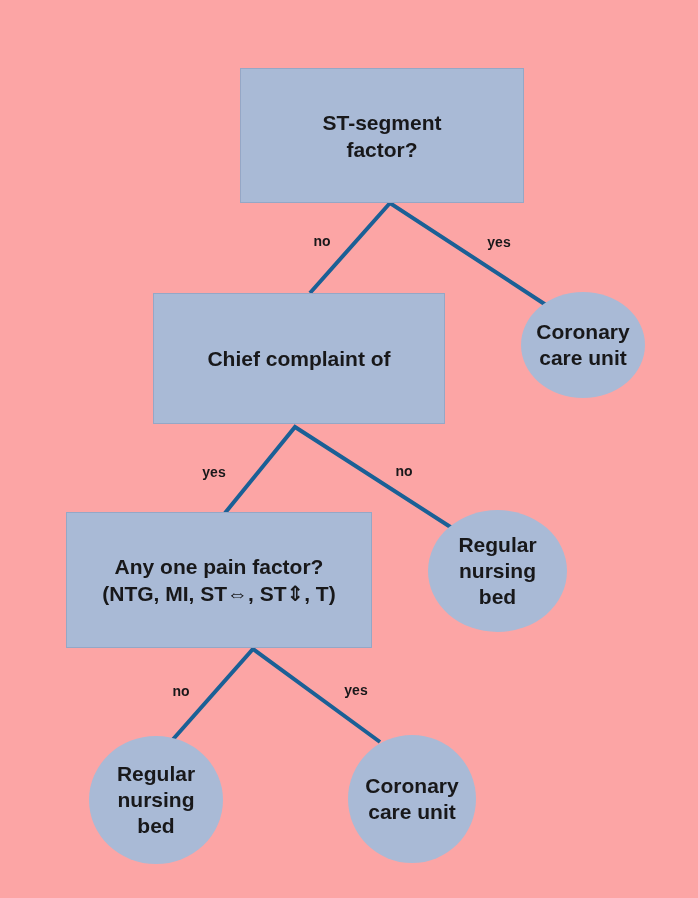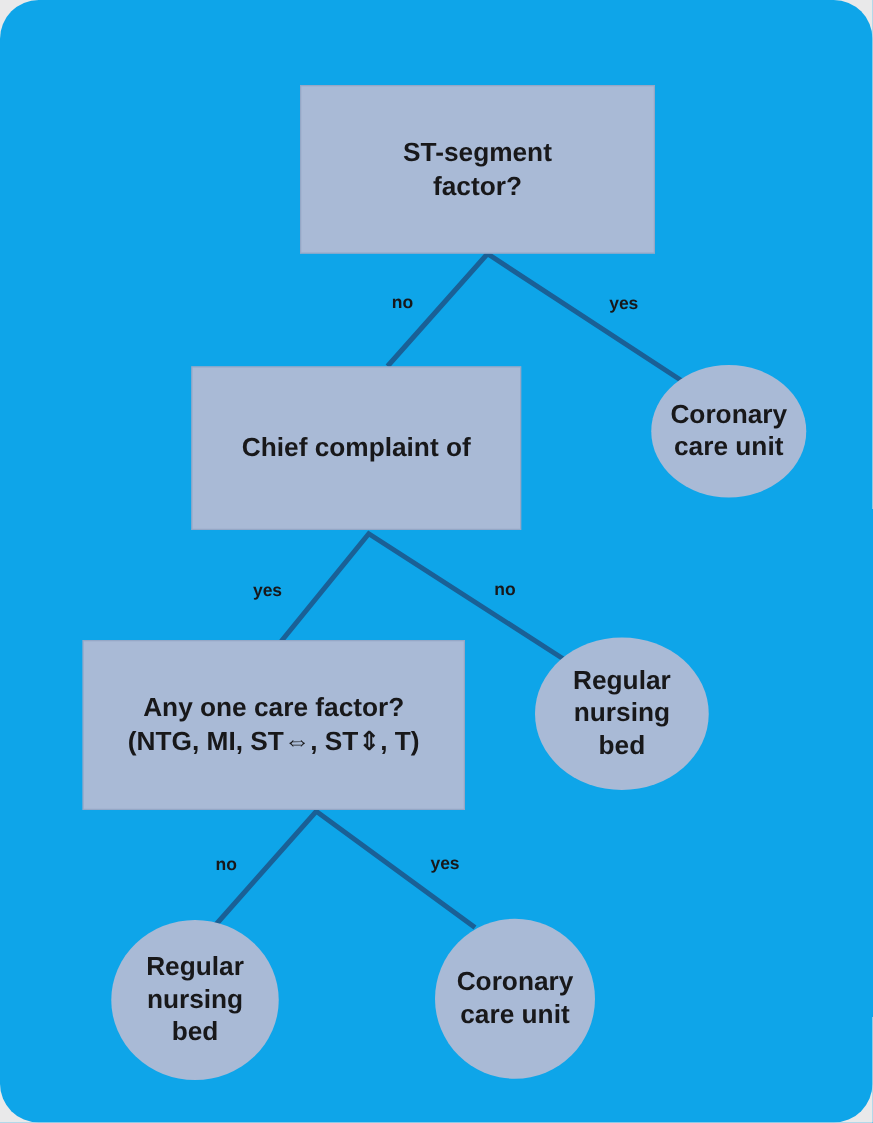--- a/index.html
+++ b/index.html
@@ -5,23 +5,22 @@
   html, body {
     margin: 0;
     padding: 0;
     background: #e9e9ea;
     font-family: "Liberation Sans", "DejaVu Sans", sans-serif;
   }
   .canvas {
     position: relative;
     width: 698px;
     height: 898px;
-    background: #0ea5e9;
+    background: #fca5a5;
     overflow: hidden;
-    border-radius: 31px;
   }
   svg.edges {
     position: absolute;
     left: 0; top: 0;
     width: 698px; height: 898px;
   }
   svg.edges path {
     fill: none;
     stroke: #1a6096;
     stroke-width: 4;
@@ -53,21 +52,21 @@
     position: absolute;
     transform: translate(-50%, -50%);
     color: #18181a;
     font-weight: 700;
     font-size: 14px;
     white-space: nowrap;
   }
 
   
   #box-st       { left: 240px; top:  68px; width: 284px; height: 135px; }
-  #box-chief    { left: 153px; top: 293px; width: 264px; height: 131px; }
+  #box-chief    { left: 153px; top: 293px; width: 292px; height: 131px; }
   #box-factor   { left:  66px; top: 512px; width: 306px; height: 136px; }
   #circle-ccu1  { left: 521px; top: 292px; width: 124px; height: 106px; }
   #circle-rnb1  { left: 428px; top: 510px; width: 139px; height: 122px; }
   #circle-rnb2  { left:  89px; top: 736px; width: 134px; height: 128px; }
   #circle-ccu2  { left: 348px; top: 735px; width: 128px; height: 128px; }
   #label-e0 { left: 322px; top: 241px; }
   #label-e1 { left: 499px; top: 242px; }
   #label-e2 { left: 214px; top: 472px; }
   #label-e3 { left: 404px; top: 471px; }
   #label-e4 { left: 181px; top: 691px; }
@@ -92,21 +91,21 @@
   </div>
 
   <div id="box-chief" class="node box">
     <div class="node-text">
       <span>Chief complaint of</span>
     </div>
   </div>
 
   <div id="box-factor" class="node box">
     <div class="node-text">
-      <span>Any one care factor?</span>
+      <span>Any one pain factor?</span>
       <span>(NTG, MI, ST⇔, ST⇕, T)</span>
     </div>
   </div>
 
   <div id="circle-ccu1" class="node circle">
     <div class="node-text">
       <span>Coronary</span>
       <span>care unit</span>
     </div>
   </div>

